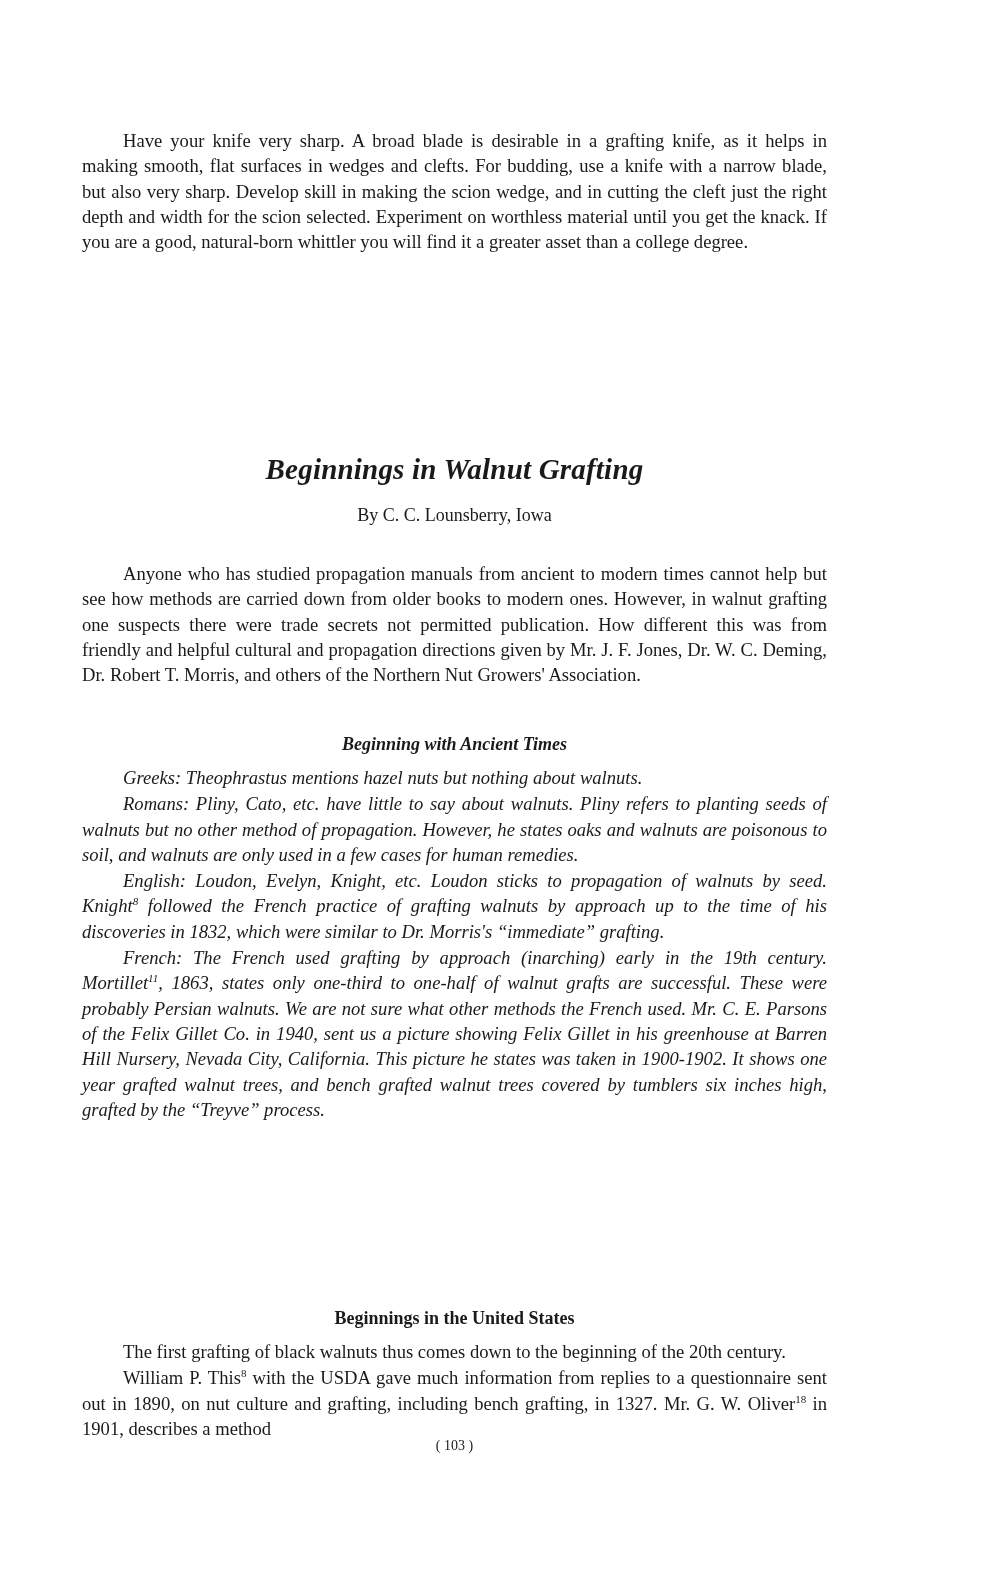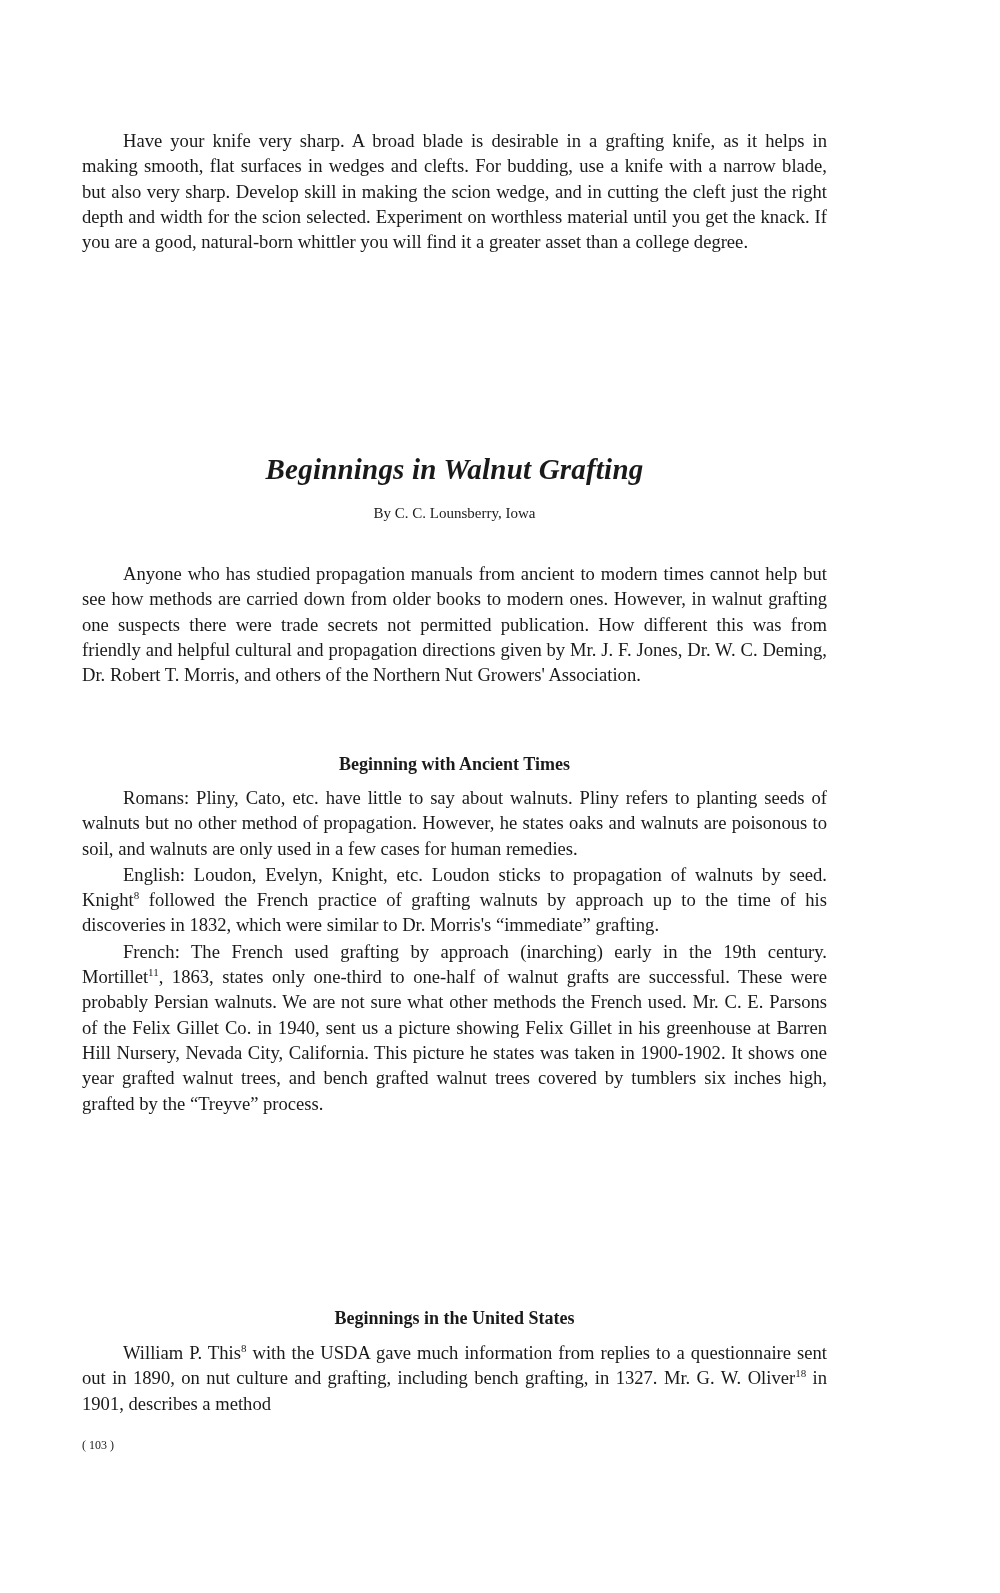--- a/index.html
+++ b/index.html
@@ -5,29 +5,29 @@
     html, body { margin: 0; padding: 0; background: #ffffff; }
     body { width: 1000px; height: 1593px; position: relative; overflow: hidden;
       font-family: "Liberation Serif", "DejaVu Serif", serif; color: #1a1a1a; }
     .page { position: absolute; left: 82px; top: 0; width: 745px; }
     p { margin: 0; font-size: 18.6px; line-height: 25.3px; text-align: justify; }
     .indent { text-indent: 41px; }
     .block1 { position: absolute; top: 127px; left: 0; width: 745px; }
     .title { position: absolute; top: 453px; left: 0; width: 745px; text-align: center;
       font-size: 29px; font-weight: bold; letter-spacing: 0.2px; font-style: italic; }
     .byline { position: absolute; top: 505px; left: 0; width: 745px; text-align: center;
-      font-size: 15px; }
+      font-size: 18px; }
     .block2 { position: absolute; top: 561px; left: 0; width: 745px; }
     .subhead { text-align: center; font-weight: bold; font-size: 18px; line-height: 25px; }
-    .block3 { position: absolute; top: 752px; left: 0; width: 745px; }
+    .block3 { position: absolute; top: 732px; left: 0; width: 745px; font-style: italic; }
     .block3 p { margin-bottom: 1px; }
     .block4 { position: absolute; top: 1265px; left: 0; width: 745px; margin-top: 41px; }
     .gap-sm { height: 8px; }
-    .folio { position: absolute; top: 1438px; left: 0; width: 745px; text-align: left;
-      font-size: 12px; }
+    .folio { position: absolute; top: 1438px; left: 0; width: 745px; text-align: center;
+      font-size: 14px; }
     sup { font-size: 11px; line-height: 0; }
   </style>
 </head>
 <body>
 
 <div class="page">
 
   <div class="block1">
     <p class="indent" style="margin-top:1px">Have your knife very sharp. A broad blade is desirable in a grafting knife, as it helps in making smooth, flat surfaces in wedges and clefts. For budding, use a knife with a narrow blade, but also very sharp. Develop skill in making the scion wedge, and in cutting the cleft just the right depth and width for the scion selected. Experiment on worthless material until you get the knack. If you are a good, natural-born whittler you will find it a greater asset than a college degree.</p>
   </div>
@@ -35,25 +35,27 @@
   <h1 class="title" style="margin:0">Beginnings in Walnut Grafting</h1>
   <div class="byline">By C. C. Lounsberry, Iowa</div>
 
   <div class="block2">
     <p class="indent">Anyone who has studied propagation manuals from ancient to modern times cannot help but see how methods are carried down from older books to modern ones. However, in walnut grafting one suspects there were trade secrets not permitted publication. How different this was from friendly and helpful cultural and propagation directions given by Mr. J. F. Jones, Dr. W. C. Deming, Dr. Robert T. Morris, and others of the Northern Nut Growers' Association.</p>
   </div>
 
   <div class="block3">
     <div class="subhead">Beginning with Ancient Times</div>
     <div class="gap-sm"></div>
+    <p class="indent">Greeks: Theophrastus mentions hazel nuts but nothing about walnuts.</p>
     <p class="indent">Romans: Pliny, Cato, etc. have little to say about walnuts. Pliny refers to planting seeds of walnuts but no other method of propagation. However, he states oaks and walnuts are poisonous to soil, and walnuts are only used in a few cases for human remedies.</p>
     <p class="indent"><span>English: Loudon, Evelyn, Knight, etc. Loudon sticks to propagation of walnuts by seed. Knight</span><sup>8</sup><span> followed the French practice of grafting walnuts by approach up to the time of his discoveries in 1832, which were similar to Dr. Morris's “immediate” grafting.</span></p>
     <p class="indent"><span>French: The French used grafting by approach (inarching) early in the 19th century. Mortillet</span><sup>11</sup><span>, 1863, states only one-third to one-half of walnut grafts are successful. These were probably Persian walnuts. We are not sure what other methods the French used. Mr. C. E. Parsons of the Felix Gillet Co. in 1940, sent us a picture showing Felix Gillet in his greenhouse at Barren Hill Nursery, Nevada City, California. This picture he states was taken in 1900-1902. It shows one year grafted walnut trees, and bench grafted walnut trees covered by tumblers six inches high, grafted by the “Treyve” process.</span></p>
   </div>
 
   <div class="block4">
     <div class="subhead">Beginnings in the United States</div>
     <div class="gap-sm"></div>
+    <p class="indent">The first grafting of black walnuts thus comes down to the beginning of the 20th century.</p>
     <p class="indent" style="margin-top:1px"><span>William P. This</span><sup>8</sup><span> with the USDA gave much information from replies to a questionnaire sent out in 1890, on nut culture and grafting, including bench grafting, in 1327. Mr. G. W. Oliver</span><sup>18</sup><span> in 1901, describes a method</span></p>
   </div>
 
   <div class="folio">( 103 )</div>
 </div>
 
 </body></html>

